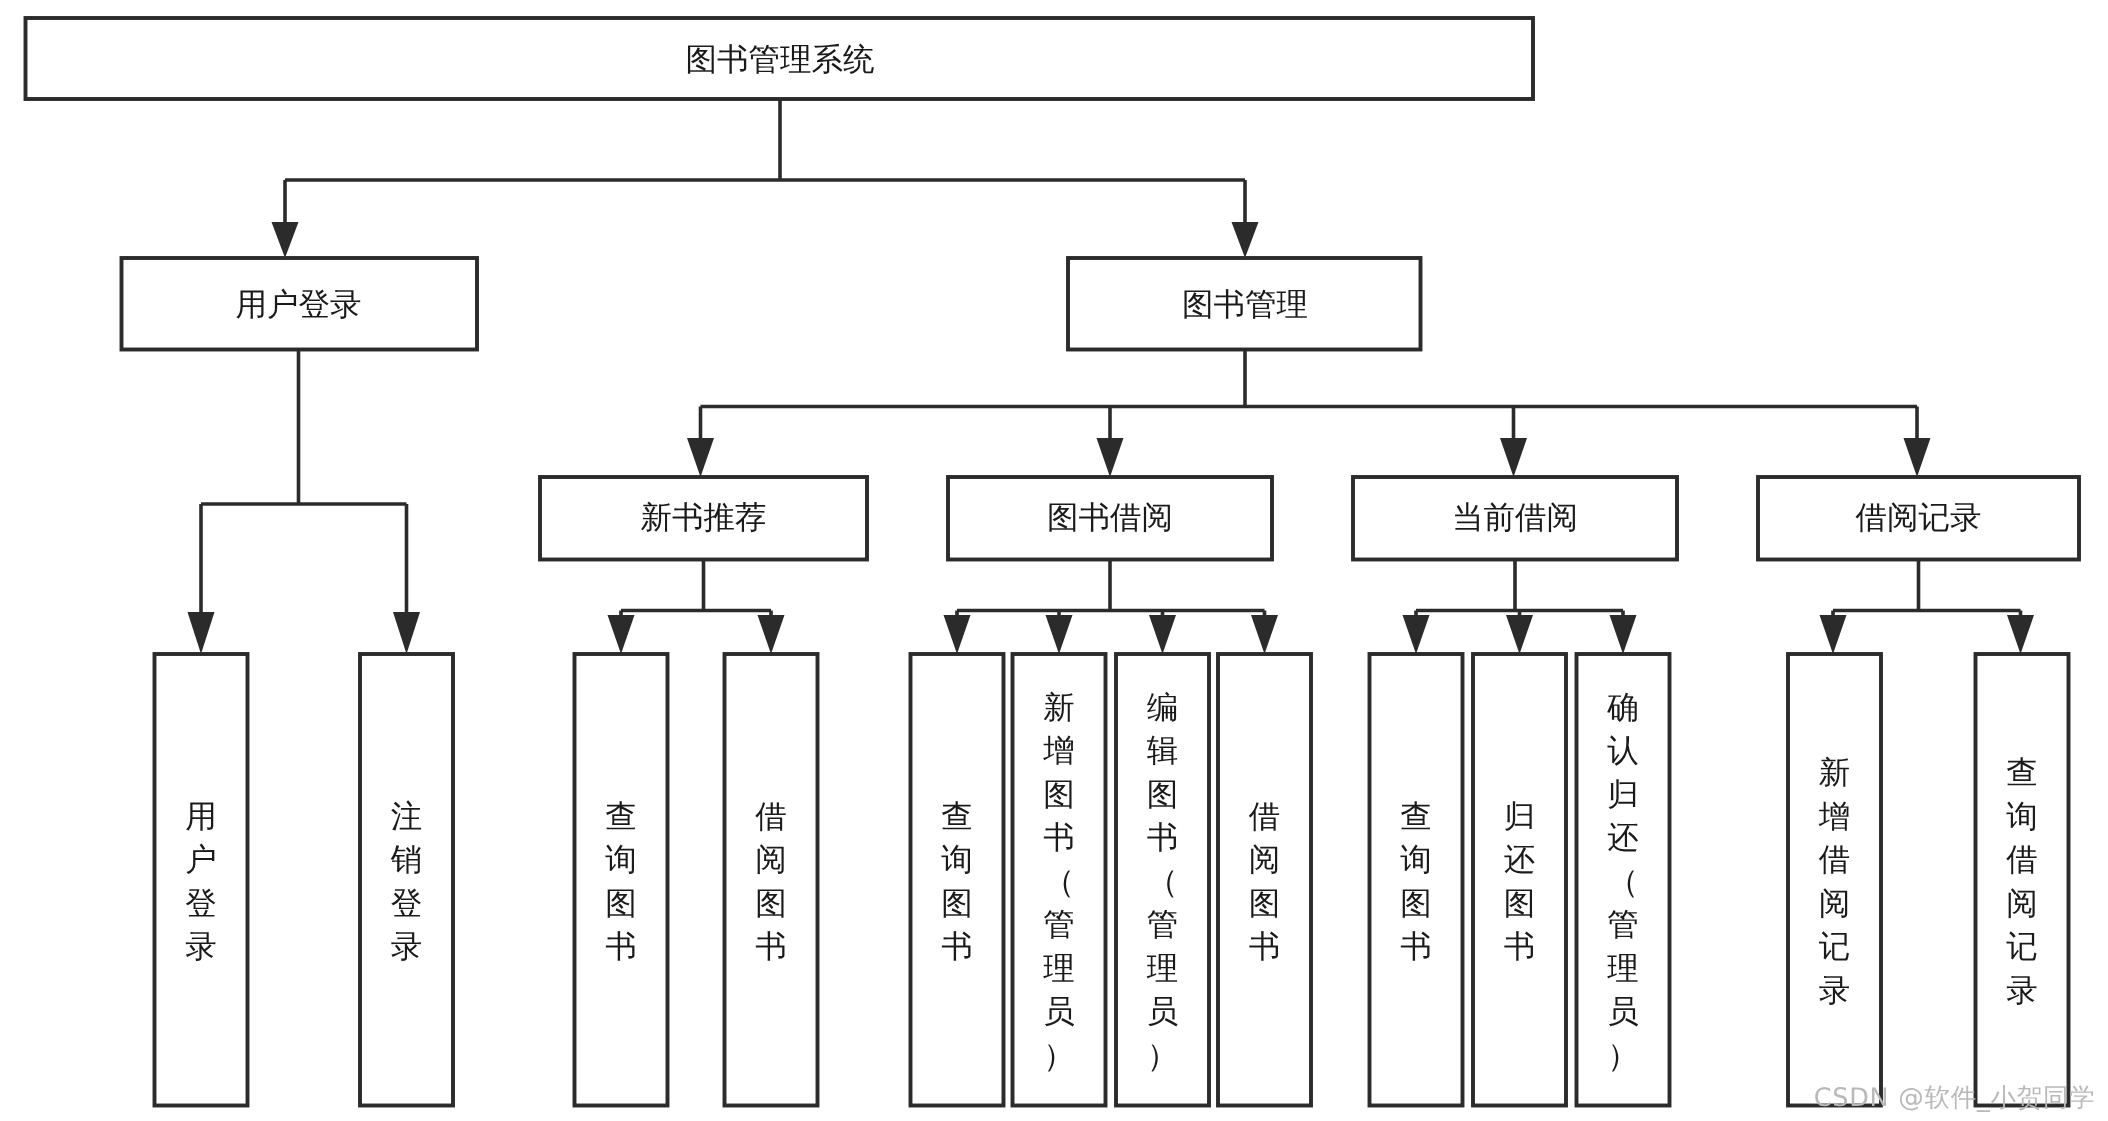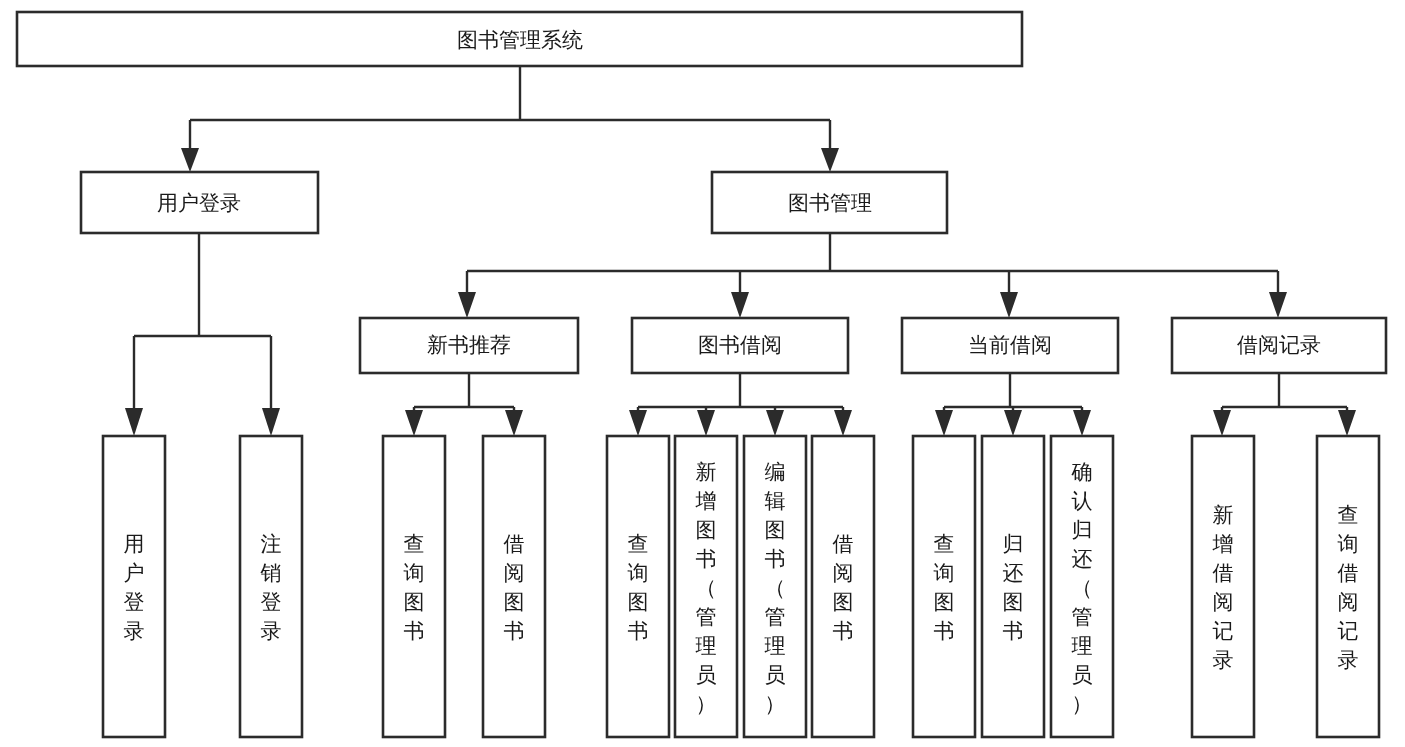--- a/index.html
+++ b/index.html
@@ -232,13 +232,14 @@
         <text class="node-label-v" x="1223" y="490"><tspan x="1223" y="522.12">新</tspan><tspan x="1223" y="551.12">增</tspan><tspan x="1223" y="580.12">借</tspan><tspan x="1223" y="609.12">阅</tspan><tspan x="1223" y="638.12">记</tspan><tspan x="1223" y="667.12">录</tspan></text>
       </g>
 
       <g>
         <rect class="node-rect" x="1317" y="436" width="62" height="301"></rect>
         <text class="node-label-v" x="1348" y="490"><tspan x="1348" y="522.12">查</tspan><tspan x="1348" y="551.12">询</tspan><tspan x="1348" y="580.12">借</tspan><tspan x="1348" y="609.12">阅</tspan><tspan x="1348" y="638.12">记</tspan><tspan x="1348" y="667.12">录</tspan></text>
       </g>
     </g>
   </svg>
 
+  <div class="watermark">CSDN @软件_小贺同学</div>
 </div>
 
 </body></html>

